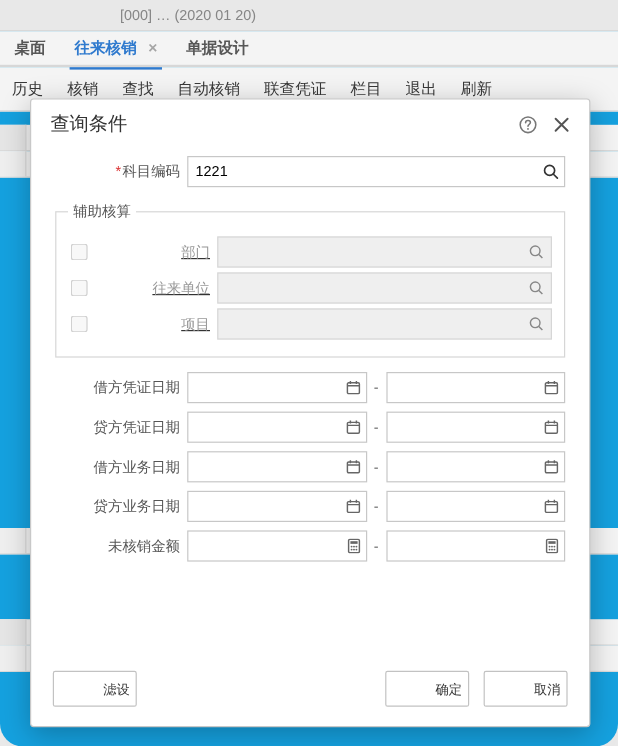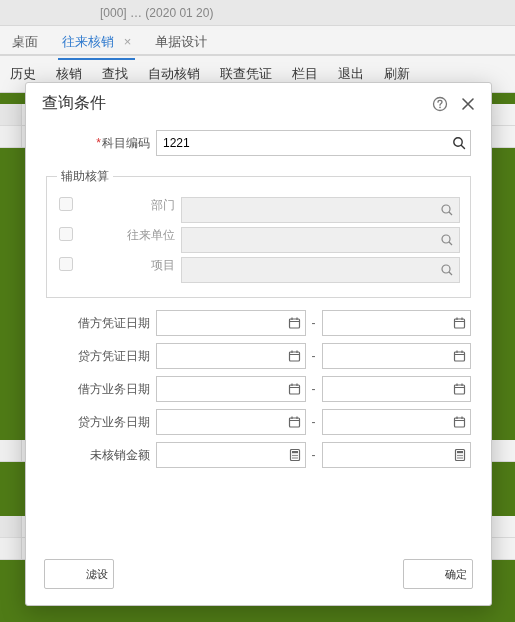--- a/index.html
+++ b/index.html
@@ -1,23 +1,23 @@
 <!DOCTYPE html>
 <html><head>
 <meta charset="utf-8">
 <style>
   * { box-sizing: border-box; margin: 0; padding: 0; }
   html, body { width: 515px; height: 622px; overflow: hidden; font-family: "Microsoft YaHei", Arial, sans-serif; font-size: 12px; color: #333; background: #f4f4f4; }
-  .page { position: relative; width: 515px; height: 622px; background: #4d7c0f; }
+  .page { position: relative; width: 515px; height: 622px; background: #0ea5e9; border-radius: 19px; }
 
   
   .topbar { height: 26px; background: #f2f2f2; color: #888; padding-left: 100px; font-size: 12px; line-height: 26px; border-bottom: 1px solid #e1e1e1; overflow: hidden; }
 
   
-  .tabs { display:flex; align-items:flex-start; height:30px; background:#fff; border-bottom:2px solid #e0e0e0; padding-left:0; }
+  .tabs { display:flex; align-items:center; height:30px; background:#fff; border-bottom:2px solid #e0e0e0; padding-left:0;font-weight:bold; }
   .tab { padding: 7px 12px; color:#555; font-size:13px; cursor:pointer; position:relative; }
   .tab.active { color:#2a7bd6; }
   .tab.active::after { content:""; position:absolute; left:8px; right:8px; bottom:-2px; height:2px; background:#2a7bd6; }
   .tab .close-x { margin-left:6px; color:#aaa; }
 
   
   .toolbar { display:flex; background:#fff; border-bottom:1px solid #dcdcdc; }
   .tb-item { padding:9px 10px; color:#333; font-size:13px; cursor:pointer; }
 
   
@@ -43,21 +43,21 @@
   .lbl { width:110px; text-align:right; padding-right:6px; color:#555; font-size:12px; }
   .lbl .req { color:#d93030; margin-right:1px; }
 
   .input { flex:1; position:relative; }
   .input input { width:100%; height:26px; border:1px solid #c7c7c7; padding:2px 26px 2px 6px; font-size:12px; background:#fff; }
   .input input:disabled { background:#f0f0f0; }
   .input .glyph { position:absolute; right:5px; top:50%; transform:translateY(-50%); color:#555; pointer-events:none; }
 
   fieldset.aux { border:1px solid #d6d6d6; padding:8px 10px 10px 10px; margin:12px 0 12px 0; }
   fieldset.aux legend { padding:0 4px; color:#555; font-size:12px; }
-  .aux-row { display:flex; align-items:flex-start; margin:4px 0; }
+  .aux-row { display:flex; align-items:center; margin:4px 0;text-decoration:underline; }
   .aux-row input[type=checkbox] { width:14px; height:14px; margin-left:2px; }
   .aux-row .alabel { width:108px; text-align:right; padding-right:6px; color:#999; }
   .aux-row .ainput { flex:1; position:relative; }
   .aux-row .ainput input { width:100%; height:26px; border:1px solid #d6d6d6; background:#efefef; padding:2px 26px 2px 6px; }
   .aux-row .ainput .glyph { position:absolute; right:6px; top:50%; transform:translateY(-50%); color:#888; }
 
   .range-row { display:flex; align-items:center; margin-bottom:7px; }
   .range-row .lbl { width:110px; }
   .range-row .rin { flex:1; position:relative; }
   .range-row .rin input { width:100%; height:26px; border:1px solid #c7c7c7; background:#fff; padding:2px 24px 2px 6px; font-size:12px; }
@@ -311,15 +311,16 @@
               </svg>
             </span></div>
       </div>
 
     </div>
 
     <div class="dlg-foot">
       <button class="btn">滤设</button>
       <div class="spacer"></div>
       <button class="btn">确定</button>
+      <button class="btn">取消</button>
     </div>
   </div>
 </div>
 
 </body></html>

